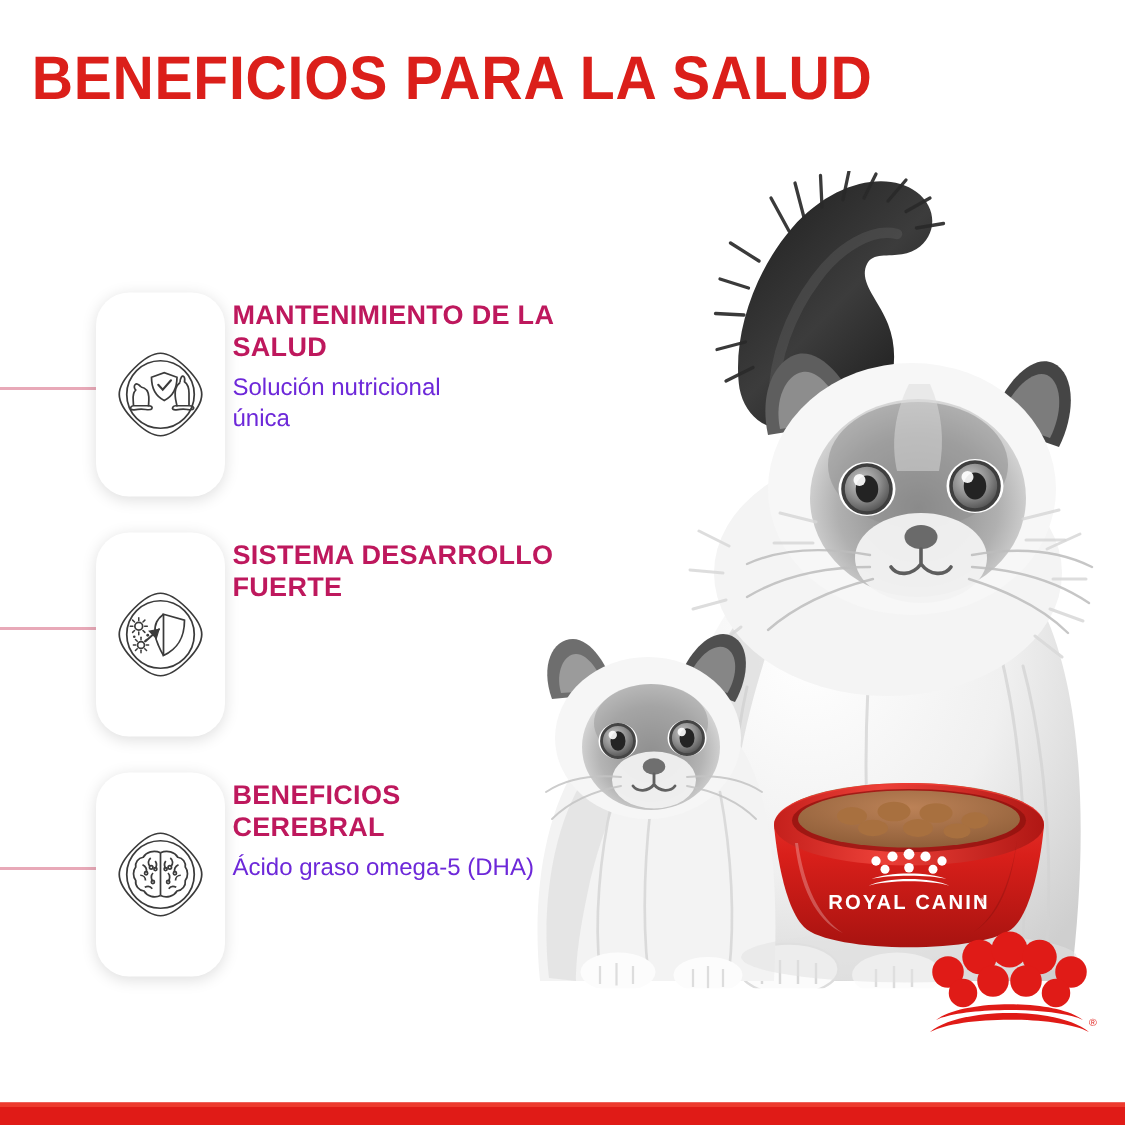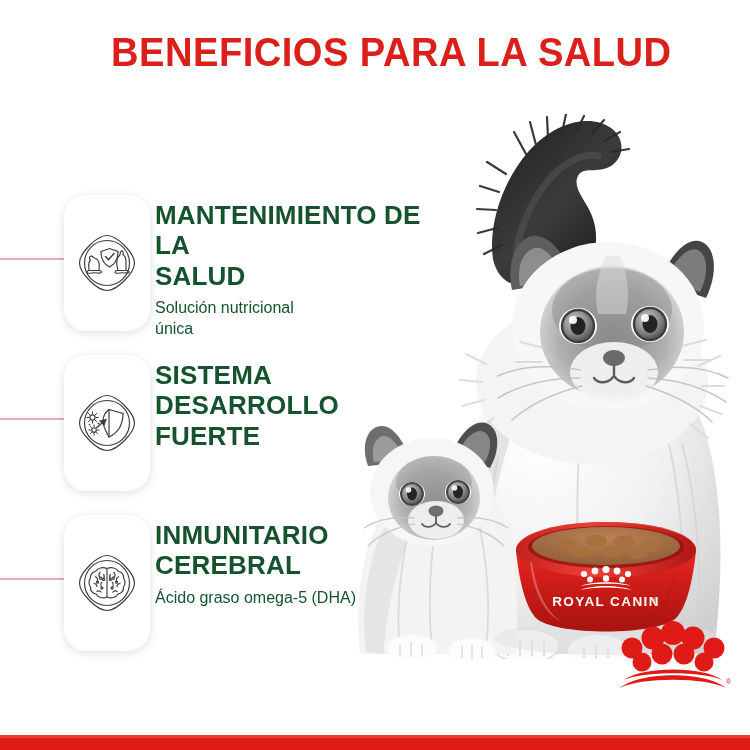--- a/index.html
+++ b/index.html
@@ -8,21 +8,21 @@
     font-family:"Liberation Sans", sans-serif;
     background:#ffffff;
     position:relative;
     overflow:hidden;
   }
 
   
   .title-bar {
     position:absolute;
     top:0; left:0; width:750px; height:105px;
-    display:flex; align-items:center; justify-content:center;padding-left:32px;
+    display:flex; align-items:center; justify-content:flex-start;
   }
   .title-text {
     font-size:41px;
     font-weight:700;
     color:#DB1F1A;
     letter-spacing:0.5px;
     transform:scaleX(0.93);
     text-align:center;
     white-space:nowrap;
   }
@@ -65,31 +65,31 @@
     position:absolute;
     left:50%; top:50%;
     transform:translate(-50%,-50%);
   }
   .benefit-text {
     position:absolute;
     left:155px; top:5px;
     width:300px;
   }
   .benefit-title {
-    font-size:26px;
+    font-size:18px;
     font-weight:700;
-    color:#14532d;
+    color:#be185d;
     line-height:1.17;
     letter-spacing:0.2px;
     white-space:pre-line;
   }
   .benefit-sub {
     font-size:16px;
     font-weight:400;
-    color:#14532d;
+    color:#6d28d9;
     line-height:1.28;
     margin-top:7px;
     white-space:pre-line;
   }
 
   
   .rc-logo {
     position:absolute;
     right:18px; bottom:58px;
     width:118px; height:78px;
@@ -513,21 +513,21 @@
               <circle cx="27.6" cy="27.4" r="1"></circle>
             <circle cx="37.2" cy="26.2" r="1.15"></circle>
               <circle cx="40.6" cy="30.2" r="1.05"></circle>
             <circle cx="36.1" cy="36" r="1.05"></circle>
               <circle cx="34.4" cy="27.4" r="1"></circle>
           </g>
         </svg>
       </span>
     </div>
     <div class="benefit-text">
-      <div class="benefit-title">INMUNITARIO
+      <div class="benefit-title">BENEFICIOS
 CEREBRAL</div>
       <div class="benefit-sub">Ácido graso omega-5 (DHA)</div>
     </div>
   </div>
 </div>
 
 <div class="rc-logo">
   <svg width="118" height="78" viewBox="0 0 118 78" xmlns="http://www.w3.org/2000/svg">
     <g fill="#E01B17">
       <circle cx="18" cy="34" r="10.5"></circle>

